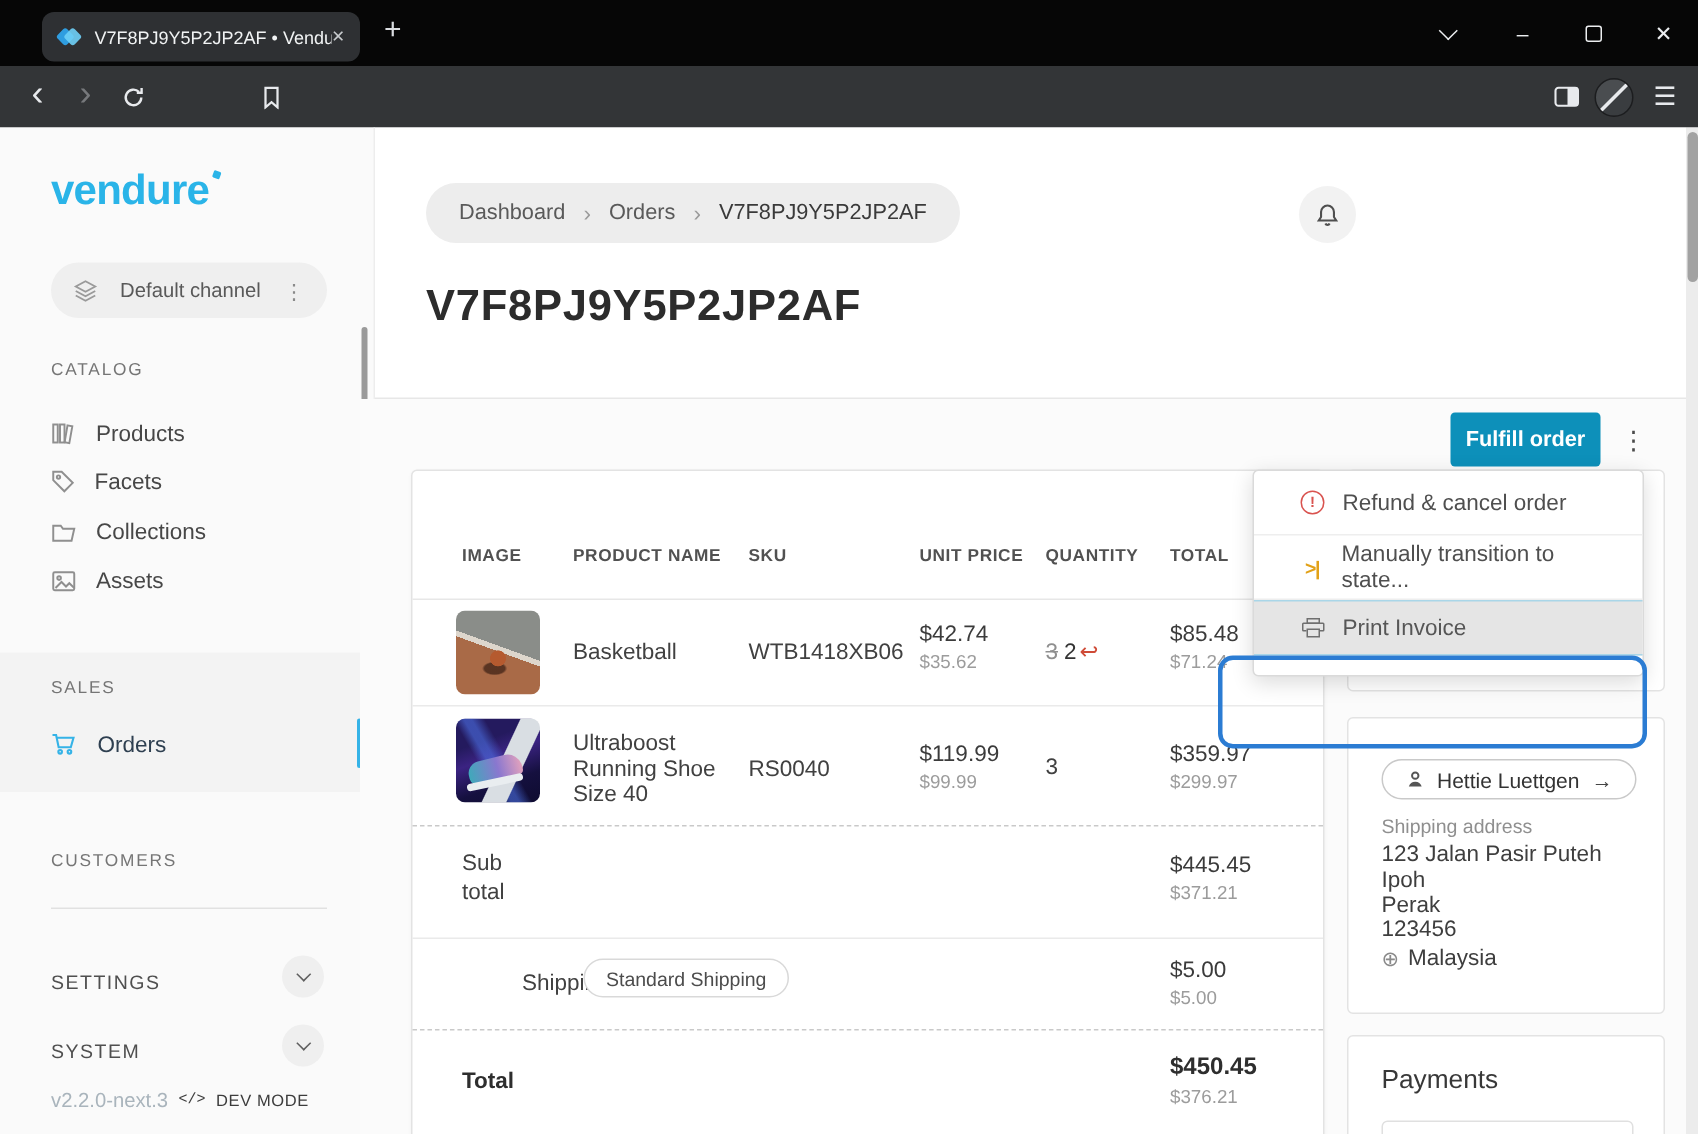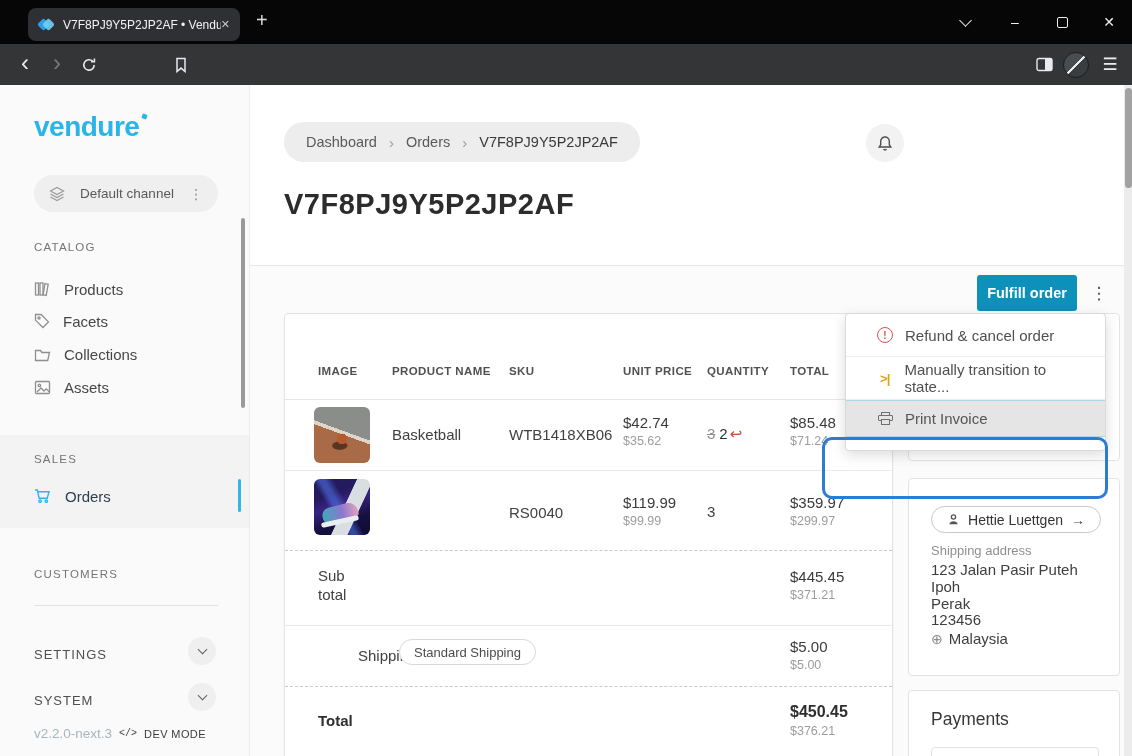--- a/index.html
+++ b/index.html
@@ -61,21 +61,21 @@
   .breadcrumb { position:absolute; left:34px; top:37px; height:40px; background:#ededed; border-radius:20px; display:inline-flex; align-items:center; gap:12px; padding:0 22px; font-size:14.5px; color:#5a5a5a; }
   .crumb-sep { color:#9b9b9b; font-size:15px; }
   .crumb-last { color:#3a3a3a; font-weight:500; }
   .bell-btn { position:absolute; left:616px; top:39px; width:38px; height:38px; border-radius:50%; background:#f2f2f2; display:flex; align-items:center; justify-content:center; color:#4f4f4f; }
   .user-pill { position:absolute; left:664px; top:39px; height:38px; border-radius:19px; background:#f0f0f0; display:flex; align-items:center; padding:0 14px 0 5px; gap:9px; }
   .user-avatar { width:28px; height:28px; border-radius:50%; background:#1ba7d8; display:flex; align-items:center; justify-content:center; color:#fff; }
   .user-name { font-size:14.5px; color:#333; }
   .page-title { position:absolute; left:34px; top:103px; font-size:29px; font-weight:bold; color:#2c2c2c; letter-spacing:.5px; }
 
   
-  .content { position:absolute; left:250px; top:266px; width:874px; height:490px; background:#fbfbfb; overflow:hidden; }
+  .content { position:absolute; left:240px; top:266px; width:874px; height:490px; background:#fbfbfb; overflow:hidden; }
   .fulfill-btn { position:absolute; left:727px; top:9px; width:100px; height:36px; background:#0d90ba; border-radius:3px; color:#fff; font-size:14.5px; font-weight:bold; display:flex; align-items:center; justify-content:center; z-index:3; }
   .kebab-btn { position:absolute; left:838px; top:12px; width:22px; height:30px; display:flex; align-items:center; justify-content:center; color:#4a4a4a; font-size:17px; z-index:3; }
 
   .table-card { position:absolute; left:34px; top:47px; width:609px; height:470px; background:#fff; border:1px solid #e3e3e3; border-radius:4px; box-shadow:0 1px 3px rgba(0,0,0,.04); z-index:1; }
   .th { position:absolute; font-size:11.5px; font-weight:bold; color:#515151; letter-spacing:.4px; top:51px; }
   .thead-border { position:absolute; left:0; top:85px; width:100%; border-top:1px solid #e7e7e7; }
   .trow { position:absolute; left:0; width:100%; }
   .cell { position:absolute; font-size:15px; color:#414141; }
   .money { font-size:15px; color:#3b3b3b; }
   .money-net { font-size:12.5px; color:#9c9c9c; margin-top:3px; }
@@ -339,20 +339,21 @@
           <div class="money">$85.48</div>
           <div class="money-net">$71.24</div>
         </div>
       </div>
 
       <div class="trow" style="top:157px; height:80px; border-bottom:1px dashed #c9c9c9;">
         <div class="prod-img img-shoe" style="top:8px;">
             <span class="shoe-body"></span>
             <span class="shoe-sole"></span>
           </div>
+        <div class="cell" style="left:107px; top:16px; width:112px; line-height:17px;">Ultraboost Running Shoe Size 40</div>
         <div class="cell" style="left:224px; top:33px;">RS0040</div>
         <div class="cell" style="left:338px; top:23px;">
           <div class="money">$119.99</div>
           <div class="money-net">$99.99</div>
         </div>
         <div class="cell" style="left:422px; top:32px;">3</div>
         <div class="cell" style="left:505px; top:23px;">
           <div class="money">$359.97</div>
           <div class="money-net">$299.97</div>
         </div>

